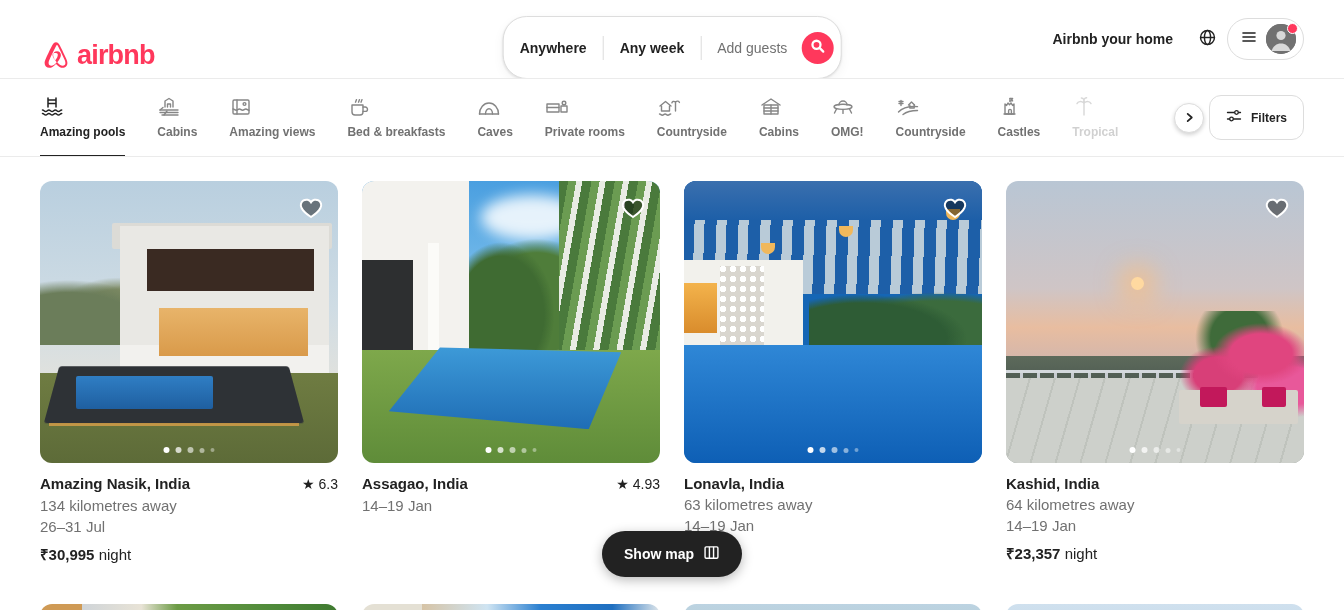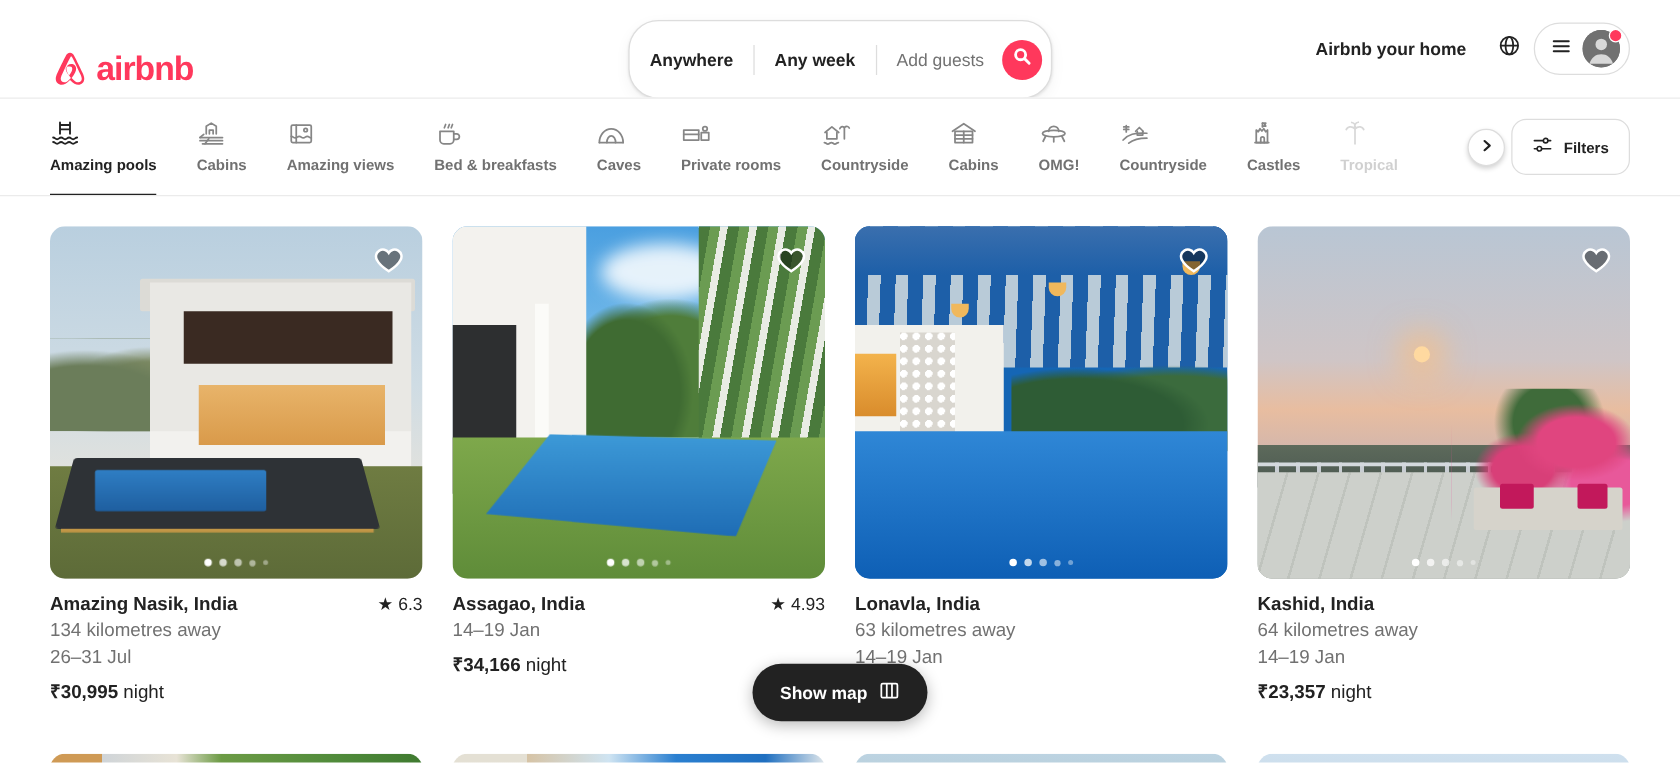--- a/index.html
+++ b/index.html
@@ -635,24 +635,20 @@
     </div>
     <div class="card-info">
       <div class="row-title">
         <span class="title">Assagao, India</span>
         <span class="rating">
           <span>★</span>
           <span>4.93</span>
         </span>
       </div>
       <div class="sub">14–19 Jan</div>
-      <div class="price">
-        <b>₹34,166</b>
-        <span>night</span>
-      </div>
     </div>
   </div>
 
   <div class="card">
     <div class="card-img">
       <div class="scene">
         <div class="s3-bg"></div>
           <div class="s3-roof"></div>
           <div class="s3-roof2"></div>
         <div class="s3-wall"></div>

